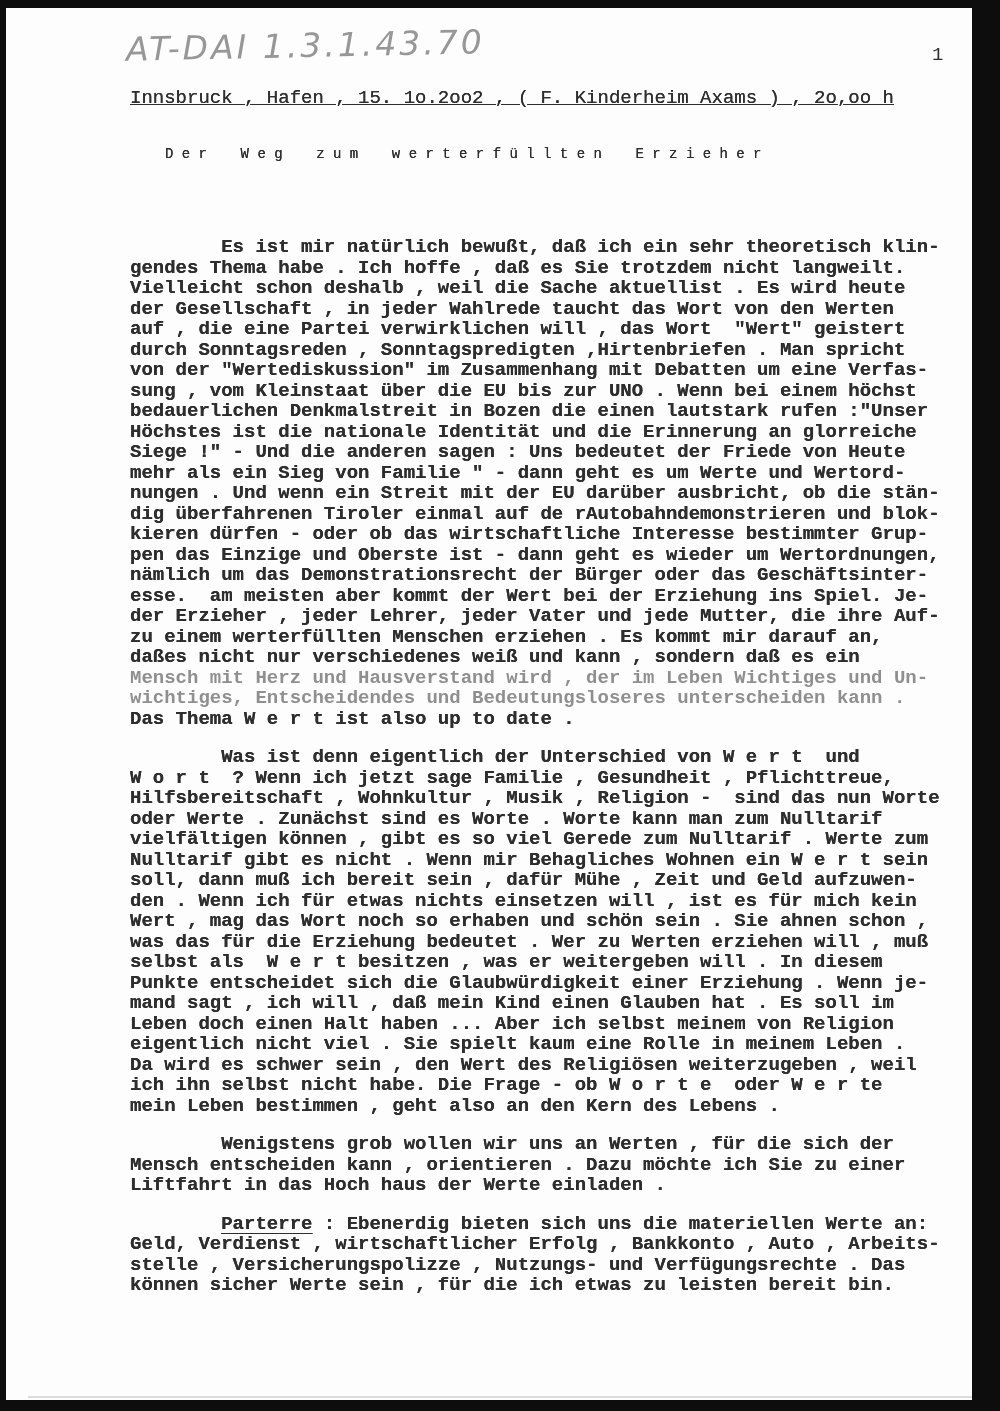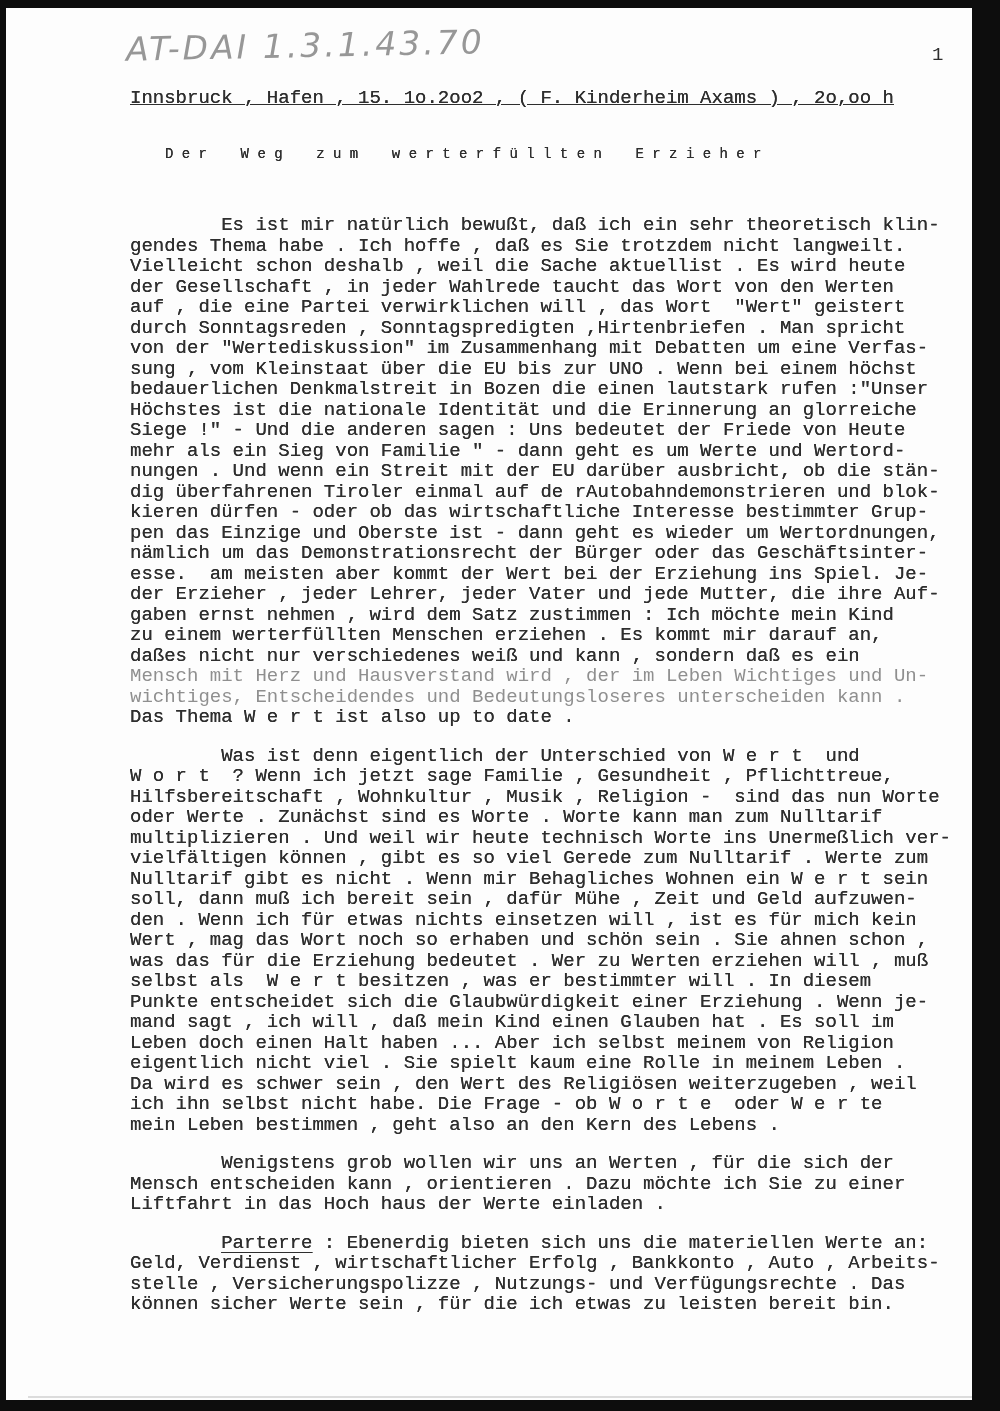--- a/index.html
+++ b/index.html
@@ -54,22 +54,23 @@
     top: 146px;
     font-size: 14px;
     white-space: pre;
     color: var(--ink, #2e2e2e);
     text-shadow: 0 0 0.5px currentColor;
     margin-left: 35px;
   }
   .body {
     position: absolute;
     left: 130px;
-    top: 215px;
+    top: 237px;
     width: 848px;
+    font-weight: bold;
   }
   .para + .para { margin-top: 18px; }
   .line {
     font-size: 19px;
     line-height: 20.5px;
     white-space: pre;
     color: var(--ink, #2e2e2e);
     text-shadow: 0 0 0.4px currentColor;
   }
   .line.faint { color: var(--faint-ink, #8f8f8f); text-shadow: none; }
@@ -111,40 +112,38 @@
         <div class="line">Höchstes ist die nationale Identität und die Erinnerung an glorreiche</div>
         <div class="line">Siege !" - Und die anderen sagen : Uns bedeutet der Friede von Heute</div>
         <div class="line">mehr als ein Sieg von Familie " - dann geht es um Werte und Wertord-</div>
         <div class="line">nungen . Und wenn ein Streit mit der EU darüber ausbricht, ob die stän-</div>
         <div class="line">dig überfahrenen Tiroler einmal auf de rAutobahndemonstrieren und blok-</div>
         <div class="line">kieren dürfen - oder ob das wirtschaftliche Interesse bestimmter Grup-</div>
         <div class="line">pen das Einzige und Oberste ist - dann geht es wieder um Wertordnungen,</div>
         <div class="line">nämlich um das Demonstrationsrecht der Bürger oder das Geschäftsinter-</div>
         <div class="line">esse.  am meisten aber kommt der Wert bei der Erziehung ins Spiel. Je-</div>
         <div class="line">der Erzieher , jeder Lehrer, jeder Vater und jede Mutter, die ihre Auf-</div>
-        <div class="line">gaben ernst nehmen , wird dem Satz zustimmen : Ich möchte mein Kind</div>
         <div class="line">zu einem werterfüllten Menschen erziehen . Es kommt mir darauf an,</div>
         <div class="line">daßes nicht nur verschiedenes weiß und kann , sondern daß es ein</div>
         <div class="line faint">Mensch mit Herz und Hausverstand wird , der im Leben Wichtiges und Un-</div>
         <div class="line faint">wichtiges, Entscheidendes und Bedeutungsloseres unterscheiden kann .</div>
         <div class="line">Das Thema W e r t ist also up to date .</div>
       </div>
       <div class="para">
         <div class="line">        Was ist denn eigentlich der Unterschied von W e r t  und</div>
         <div class="line">W o r t  ? Wenn ich jetzt sage Familie , Gesundheit , Pflichttreue,</div>
         <div class="line">Hilfsbereitschaft , Wohnkultur , Musik , Religion -  sind das nun Worte</div>
         <div class="line">oder Werte . Zunächst sind es Worte . Worte kann man zum Nulltarif</div>
-        <div class="line">multiplizieren . Und weil wir heute technisch Worte ins Unermeßlich ver-</div>
         <div class="line">vielfältigen können , gibt es so viel Gerede zum Nulltarif . Werte zum</div>
         <div class="line">Nulltarif gibt es nicht . Wenn mir Behagliches Wohnen ein W e r t sein</div>
         <div class="line">soll, dann muß ich bereit sein , dafür Mühe , Zeit und Geld aufzuwen-</div>
         <div class="line">den . Wenn ich für etwas nichts einsetzen will , ist es für mich kein</div>
         <div class="line">Wert , mag das Wort noch so erhaben und schön sein . Sie ahnen schon ,</div>
         <div class="line">was das für die Erziehung bedeutet . Wer zu Werten erziehen will , muß</div>
-        <div class="line">selbst als  W e r t besitzen , was er bestimmter will . In diesem</div>
+        <div class="line">selbst als  W e r t besitzen , was er weitergeben will . In diesem</div>
         <div class="line">Punkte entscheidet sich die Glaubwürdigkeit einer Erziehung . Wenn je-</div>
         <div class="line">mand sagt , ich will , daß mein Kind einen Glauben hat . Es soll im</div>
         <div class="line">Leben doch einen Halt haben ... Aber ich selbst meinem von Religion</div>
         <div class="line">eigentlich nicht viel . Sie spielt kaum eine Rolle in meinem Leben .</div>
         <div class="line">Da wird es schwer sein , den Wert des Religiösen weiterzugeben , weil</div>
         <div class="line">ich ihn selbst nicht habe. Die Frage - ob W o r t e  oder W e r te</div>
         <div class="line">mein Leben bestimmen , geht also an den Kern des Lebens .</div>
       </div>
       <div class="para">
         <div class="line">        Wenigstens grob wollen wir uns an Werten , für die sich der</div>

